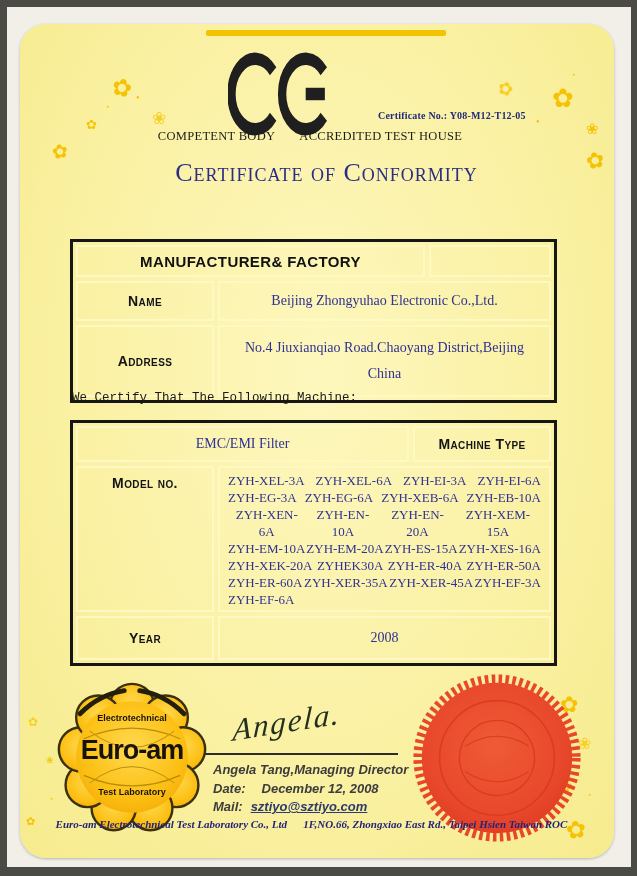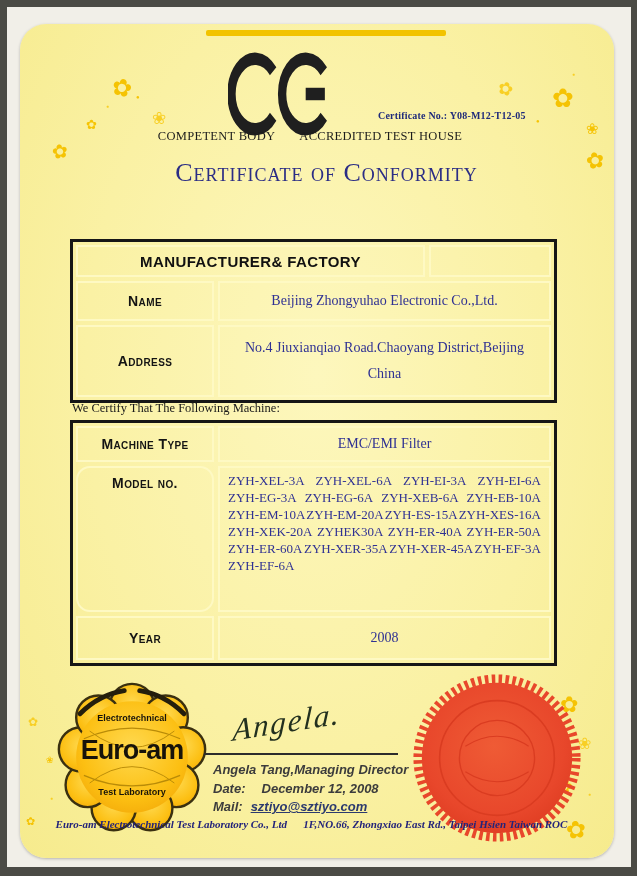--- a/index.html
+++ b/index.html
@@ -39,26 +39,26 @@
   .stub-cell{flex:0 0 122px;height:32px;}
   .label-cell{flex:0 0 138px;display:flex;align-items:center;justify-content:center;
               font-family:"Liberation Sans",sans-serif;font-weight:700;font-size:14px;color:#141414;
               font-variant:small-caps;letter-spacing:.4px;}
   .value-cell{flex:1;display:flex;flex-direction:column;align-items:center;justify-content:center;
               font-size:14px;color:#2f3193;padding:2px 14px;text-align:center;}
   .r-name{height:40px;}
   .r-addr{height:72px;}
   .r-machine{height:36px;}
   .r-model{height:146px;}
-  .r-model .label-cell{align-items:flex-start;padding-top:7px;border-radius:14px;}
+  .r-model .label-cell{align-items:flex-start;padding-top:7px;}
   .r-model .value-cell{justify-content:flex-start;align-items:stretch;padding:4px 8px;}
   .r-year{height:44px;}
   .addr-line{line-height:26px;}
   .model-line{display:flex;justify-content:space-between;font-size:13px;line-height:17px;color:#2f3193;}
-  .certify{position:absolute;left:72px;top:401px;font-size:12.5px;color:#191919;}
+  .certify{position:absolute;left:72px;top:391px;font-size:12.5px;color:#191919;font-family:Liberation Mono, monospace;}
   
   .badge{position:absolute;left:55px;top:681px;width:154px;height:154px;}
   .badge-txt{position:absolute;left:0;width:100%;text-align:center;
              font-family:"Liberation Sans",sans-serif;font-weight:700;color:#17130a;}
   .badge-top{top:32px;font-size:9px;}
   .badge-name{top:54px;font-size:27px;letter-spacing:-1px;}
   .badge-bottom{top:106px;font-size:9px;}
   .sig-script{position:absolute;left:232px;top:704px;font-size:31px;font-style:italic;
               color:#23301f;transform:rotate(-9deg) skewX(-12deg);letter-spacing:2px;}
   .sig-line{position:absolute;left:204px;top:753px;width:194px;border-bottom:2.5px solid #2c2c2c;}
@@ -141,37 +141,43 @@
         <div class="addr-line">No.4 Jiuxianqiao Road.Chaoyang District,Beijing</div>
         <div class="addr-line">China</div>
       </div>
     </div>
   </div>
 
   <div class="certify">We Certify That The Following Machine:</div>
 
   <div class="cert-table t2">
     <div class="trow r-machine">
+      <div class="tcell value-cell">EMC/EMI Filter</div>
       <div class="tcell label-cell">Machine Type</div>
-      <div class="tcell value-cell">EMC/EMI Filter</div>
     </div>
     <div class="trow r-model">
       <div class="tcell label-cell">Model no.</div>
       <div class="tcell value-cell">
           <div class="model-line">
             <span>ZYH-XEL-3A</span>
             <span>ZYH-XEL-6A</span>
             <span>ZYH-EI-3A</span>
             <span>ZYH-EI-6A</span>
           </div>
           <div class="model-line">
             <span>ZYH-EG-3A</span>
             <span>ZYH-EG-6A</span>
             <span>ZYH-XEB-6A</span>
             <span>ZYH-EB-10A</span>
+          </div>
+          <div class="model-line">
+            <span>ZYH-XEN-6A</span>
+            <span>ZYH-EN-10A</span>
+            <span>ZYH-EN-20A</span>
+            <span>ZYH-XEM-15A</span>
           </div>
           <div class="model-line">
             <span>ZYH-EM-10A</span>
             <span>ZYH-EM-20A</span>
             <span>ZYH-ES-15A</span>
             <span>ZYH-XES-16A</span>
           </div>
           <div class="model-line">
             <span>ZYH-XEK-20A</span>
             <span>ZYHEK30A</span>

